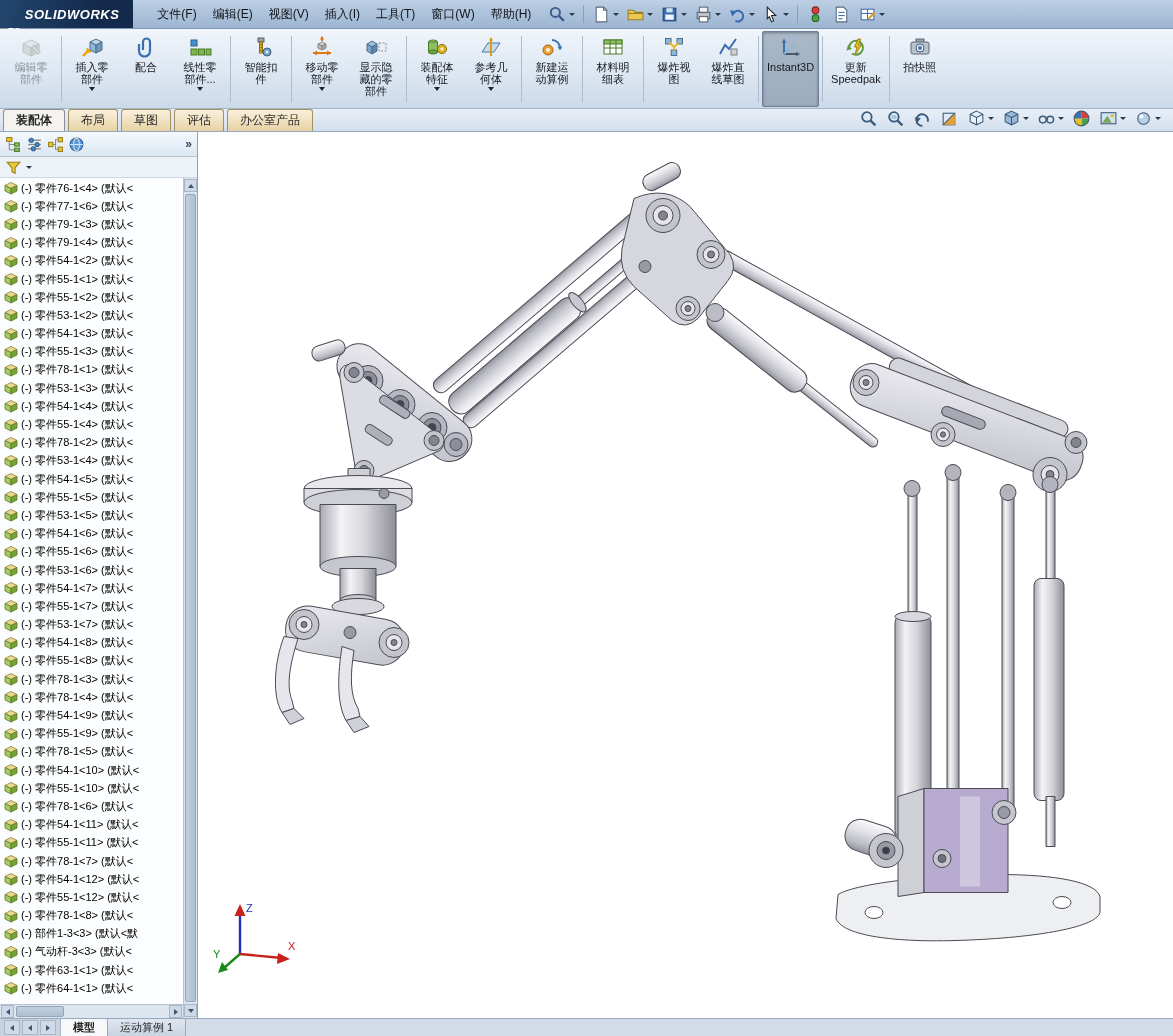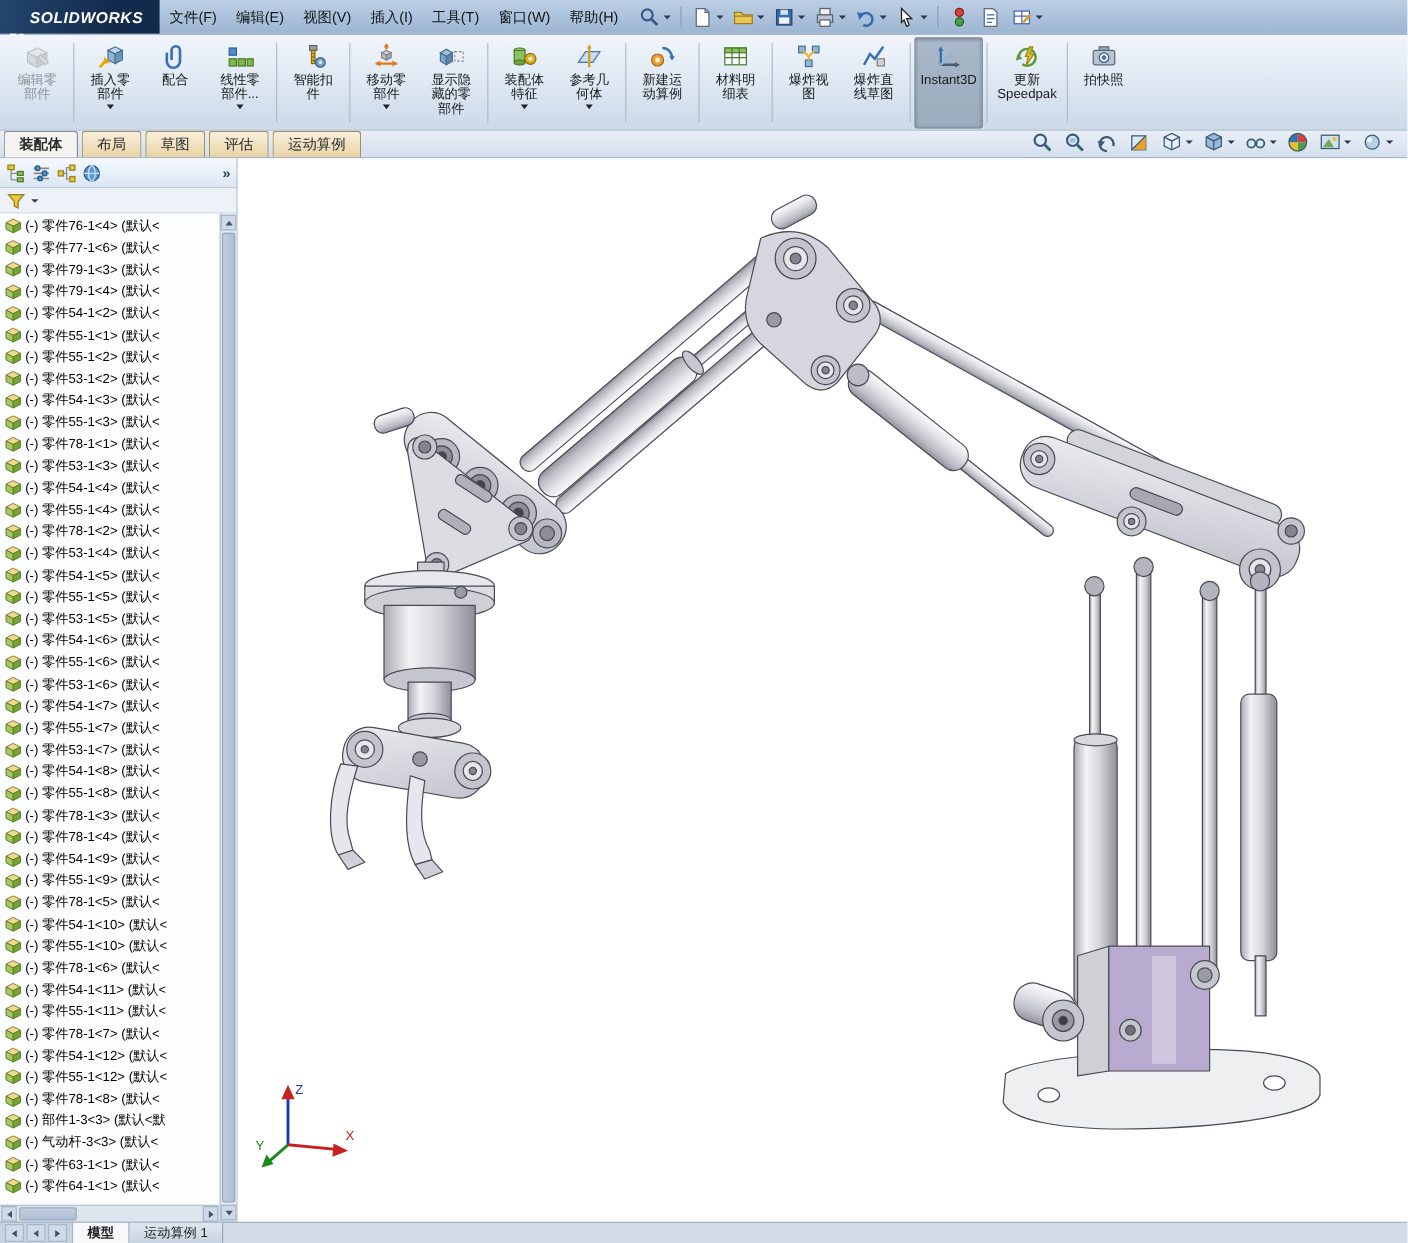--- a/index.html
+++ b/index.html
@@ -4,21 +4,21 @@
 <style>
   html,body{margin:0;padding:0;background:#fff;}
   body{width:1173px;height:1036px;overflow:hidden;font-family:"Liberation Sans","DejaVu Sans",sans-serif;-webkit-font-smoothing:antialiased;}
   .app{width:1173px;height:1036px;display:flex;flex-direction:column;}
 
   
   .titlebar{height:28px;display:flex;align-items:center;background:linear-gradient(#bccfe4,#9db5d2);border-bottom:1px solid #7e93ad;flex:0 0 auto;}
   .logo-block{height:100%;display:flex;align-items:center;gap:4px;padding:0 14px 0 8px;background:linear-gradient(100deg,#24466e,#132a4c 70%);color:#fff;}
   .logo-mark{font-weight:bold;font-size:10px;margin-top:36px;}
   .logo-text{font-weight:bold;font-style:italic;font-size:13px;letter-spacing:.5px;}
-  .menus{display:flex;align-items:center;margin-left:0;}
+  .menus{display:flex;align-items:center;margin-left:16px;}
   .menu-item{font-size:12px;color:#101418;padding:4px 8px;cursor:default;}
   .qbar{display:flex;align-items:center;gap:1px;margin-left:6px;}
   .qbtn{display:flex;align-items:center;gap:1px;padding:1px 2px;border:1px solid transparent;border-radius:2px;}
   .qcaret{width:0;height:0;border-left:3px solid transparent;border-right:3px solid transparent;border-top:3.5px solid #2a3a4c;margin-left:1px;}
   .qsep{width:1px;height:18px;background:#8aa0ba;margin:0 4px;}
 
   
   .toolbar{height:76px;flex:0 0 auto;display:flex;align-items:stretch;padding:2px 4px 1px 4px;background:linear-gradient(#f1f5fb,#dde7f2 55%,#ccd9e9);border-bottom:1px solid #a4b4c8;}
   .tbtn{min-width:44px;padding:3px 4px 1px 4px;display:flex;flex-direction:column;align-items:center;gap:2px;font-size:11px;line-height:12px;text-align:center;color:#15181c;border:1px solid transparent;border-radius:2px;}
   .tbtn .lbl{white-space:pre-line;}
@@ -373,21 +373,21 @@
         </svg>
       <span class="lbl">拍快照</span>
     </div>
   </div>
 
   <div class="tabstrip">
     <span class="ctab active">装配体</span>
     <span class="ctab">布局</span>
     <span class="ctab">草图</span>
     <span class="ctab">评估</span>
-    <span class="ctab">运动算例</span>
+    <span class="ctab">办公室产品</span>
 
     <div class="viewtools">
       <div class="vbtn">
           <svg class="vico" viewBox="0 0 18 18">
             <circle cx="7.5" cy="7.5" r="4.5" fill="none" stroke="#3a5a7a" stroke-width="1.7"></circle>
             <line x1="11" y1="11" x2="15.5" y2="15.5" stroke="#3a5a7a" stroke-width="2.2"></line>
           </svg>
         </div>
       <div class="vbtn">
           <svg class="vico" viewBox="0 0 18 18">

